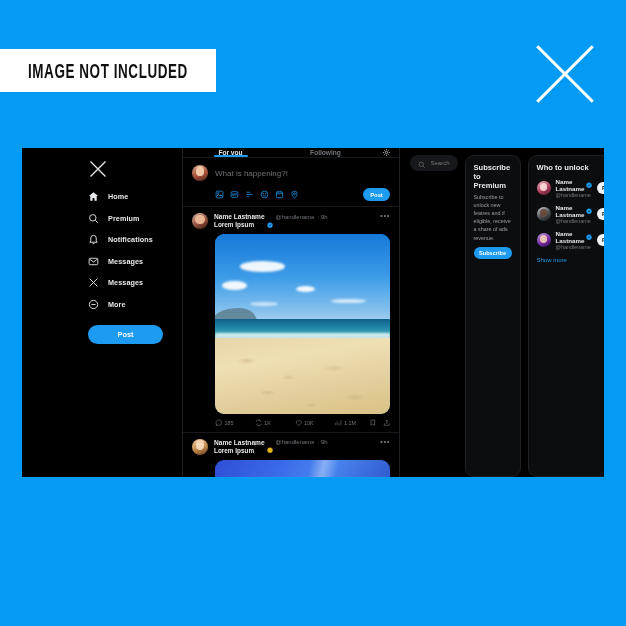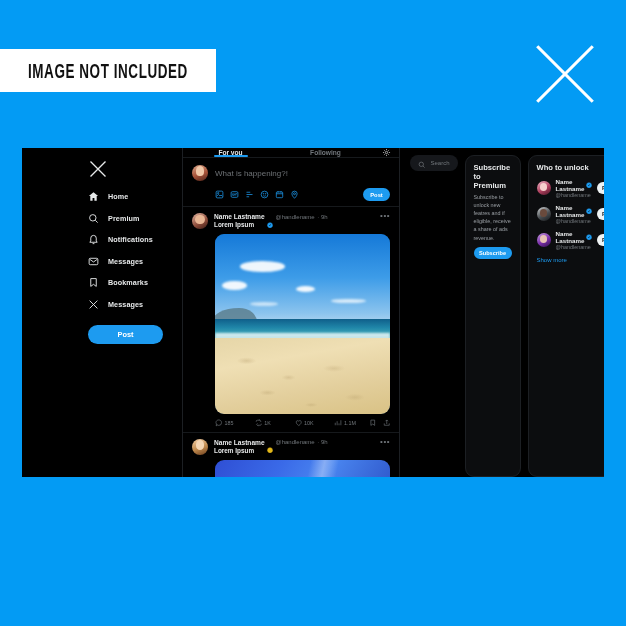--- a/index.html
+++ b/index.html
@@ -316,32 +316,33 @@
             <svg viewBox="0 0 24 24" fill="none" stroke="#e7e9ea" stroke-width="2">
               <rect x="2.5" y="5" width="19" height="14" rx="2.5"></rect>
               <path d="M3.5 7l8.5 6 8.5-6"></path>
             </svg>
           </span>
         <span>Messages</span>
       </div>
       <div class="nav-item">
         <span class="ico">
             <svg viewBox="0 0 24 24" fill="none" stroke="#e7e9ea" stroke-width="2">
-              <path d="M6 3.5h12v17l-6-4.5-6 4.5z"></path>
-            </svg>
-          </span>
-        <span>Bookmarks</span>
-      </div>
-      <div class="nav-item">
-        <span class="ico">
-            <svg viewBox="0 0 24 24" fill="none" stroke="#e7e9ea" stroke-width="2">
               <path d="M3.5 3.5L20.5 20.5M20.5 3.5L3.5 20.5"></path>
             </svg>
           </span>
         <span>Messages</span>
+      </div>
+      <div class="nav-item">
+        <span class="ico">
+            <svg viewBox="0 0 24 24" fill="none" stroke="#e7e9ea" stroke-width="2">
+              <circle cx="12" cy="12" r="9"></circle>
+              <path d="M7.5 12h9"></path>
+            </svg>
+          </span>
+        <span>More</span>
       </div>
     </div>
     <button class="post-btn">Post</button>
   </div>
 
   <div class="feed">
 
     <div class="tabs">
       <div class="tab active">For you</div>
       <div class="tab">Following</div>

